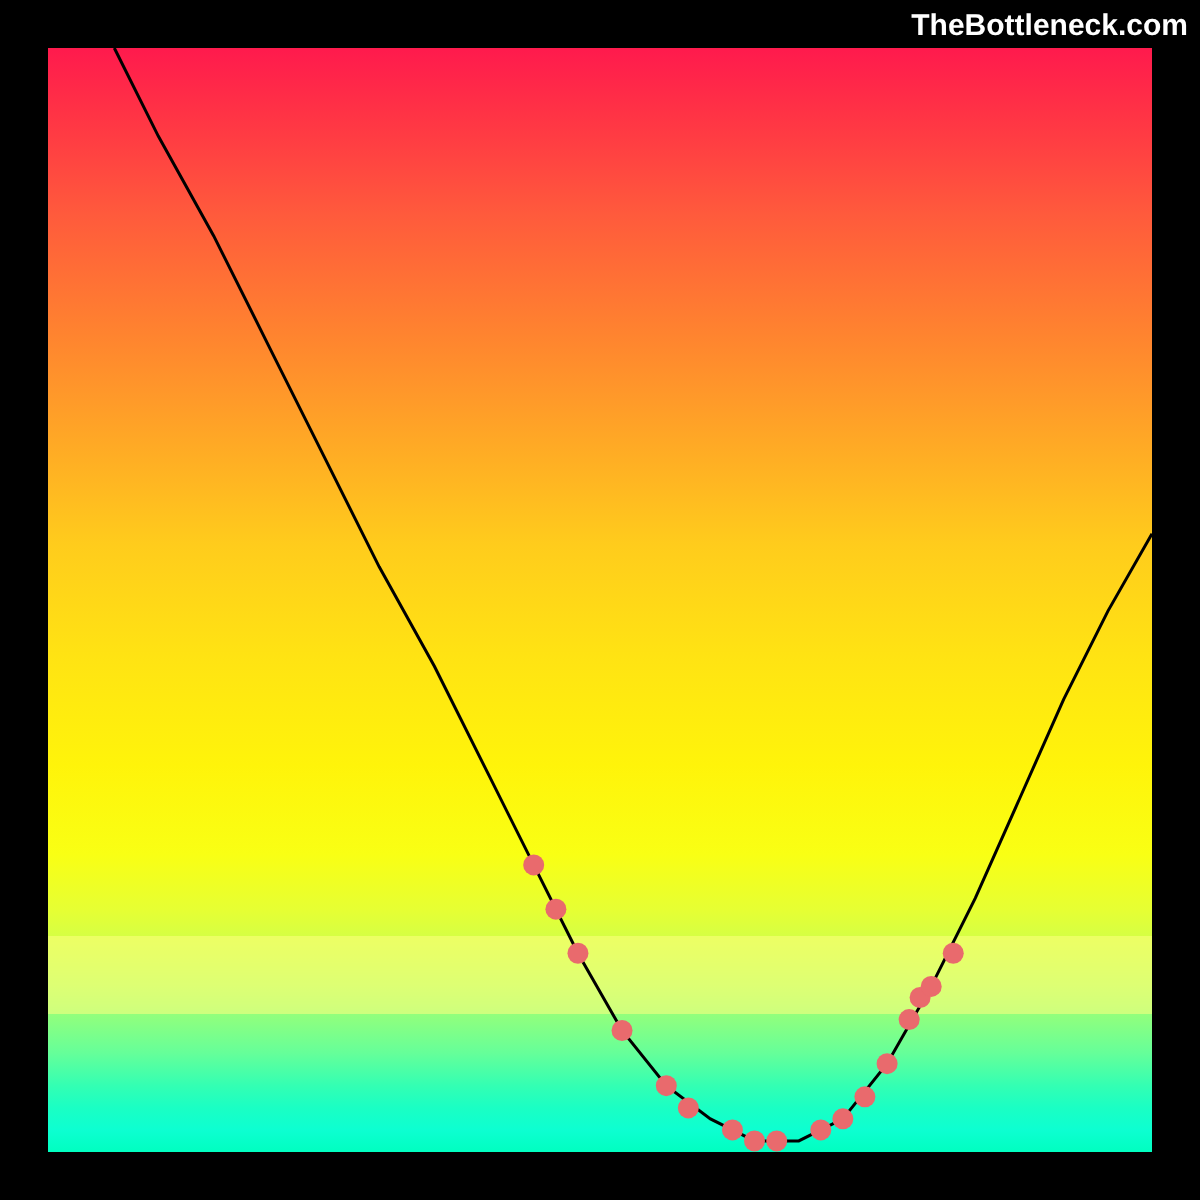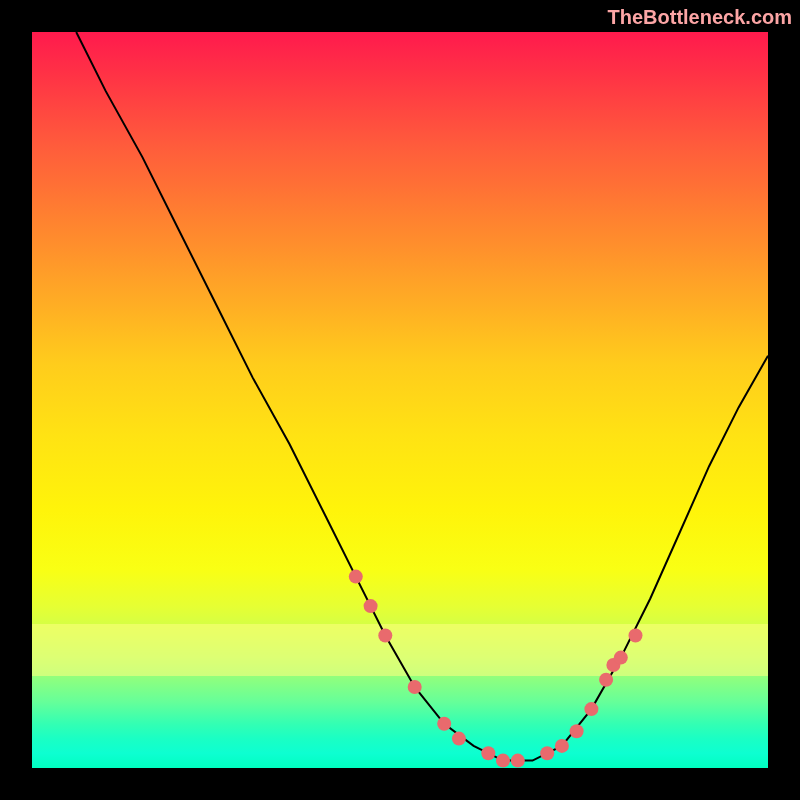--- a/index.html
+++ b/index.html
@@ -8,21 +8,21 @@
     height: 800px;
     background: #000;
     position: relative;
     font-family: Arial, sans-serif;
     overflow: hidden;
   }
   .watermark {
     position: absolute;
     top: 6px;
     right: 8px;
-    color: #fca5a5;
+    color: #ffffff;
     font-size: 20px;
     font-weight: bold;
     z-index: 10;
   }
   .plot-area {
     position: absolute;
     left: 32px;
     top: 32px;
     width: 736px;
     height: 736px;

